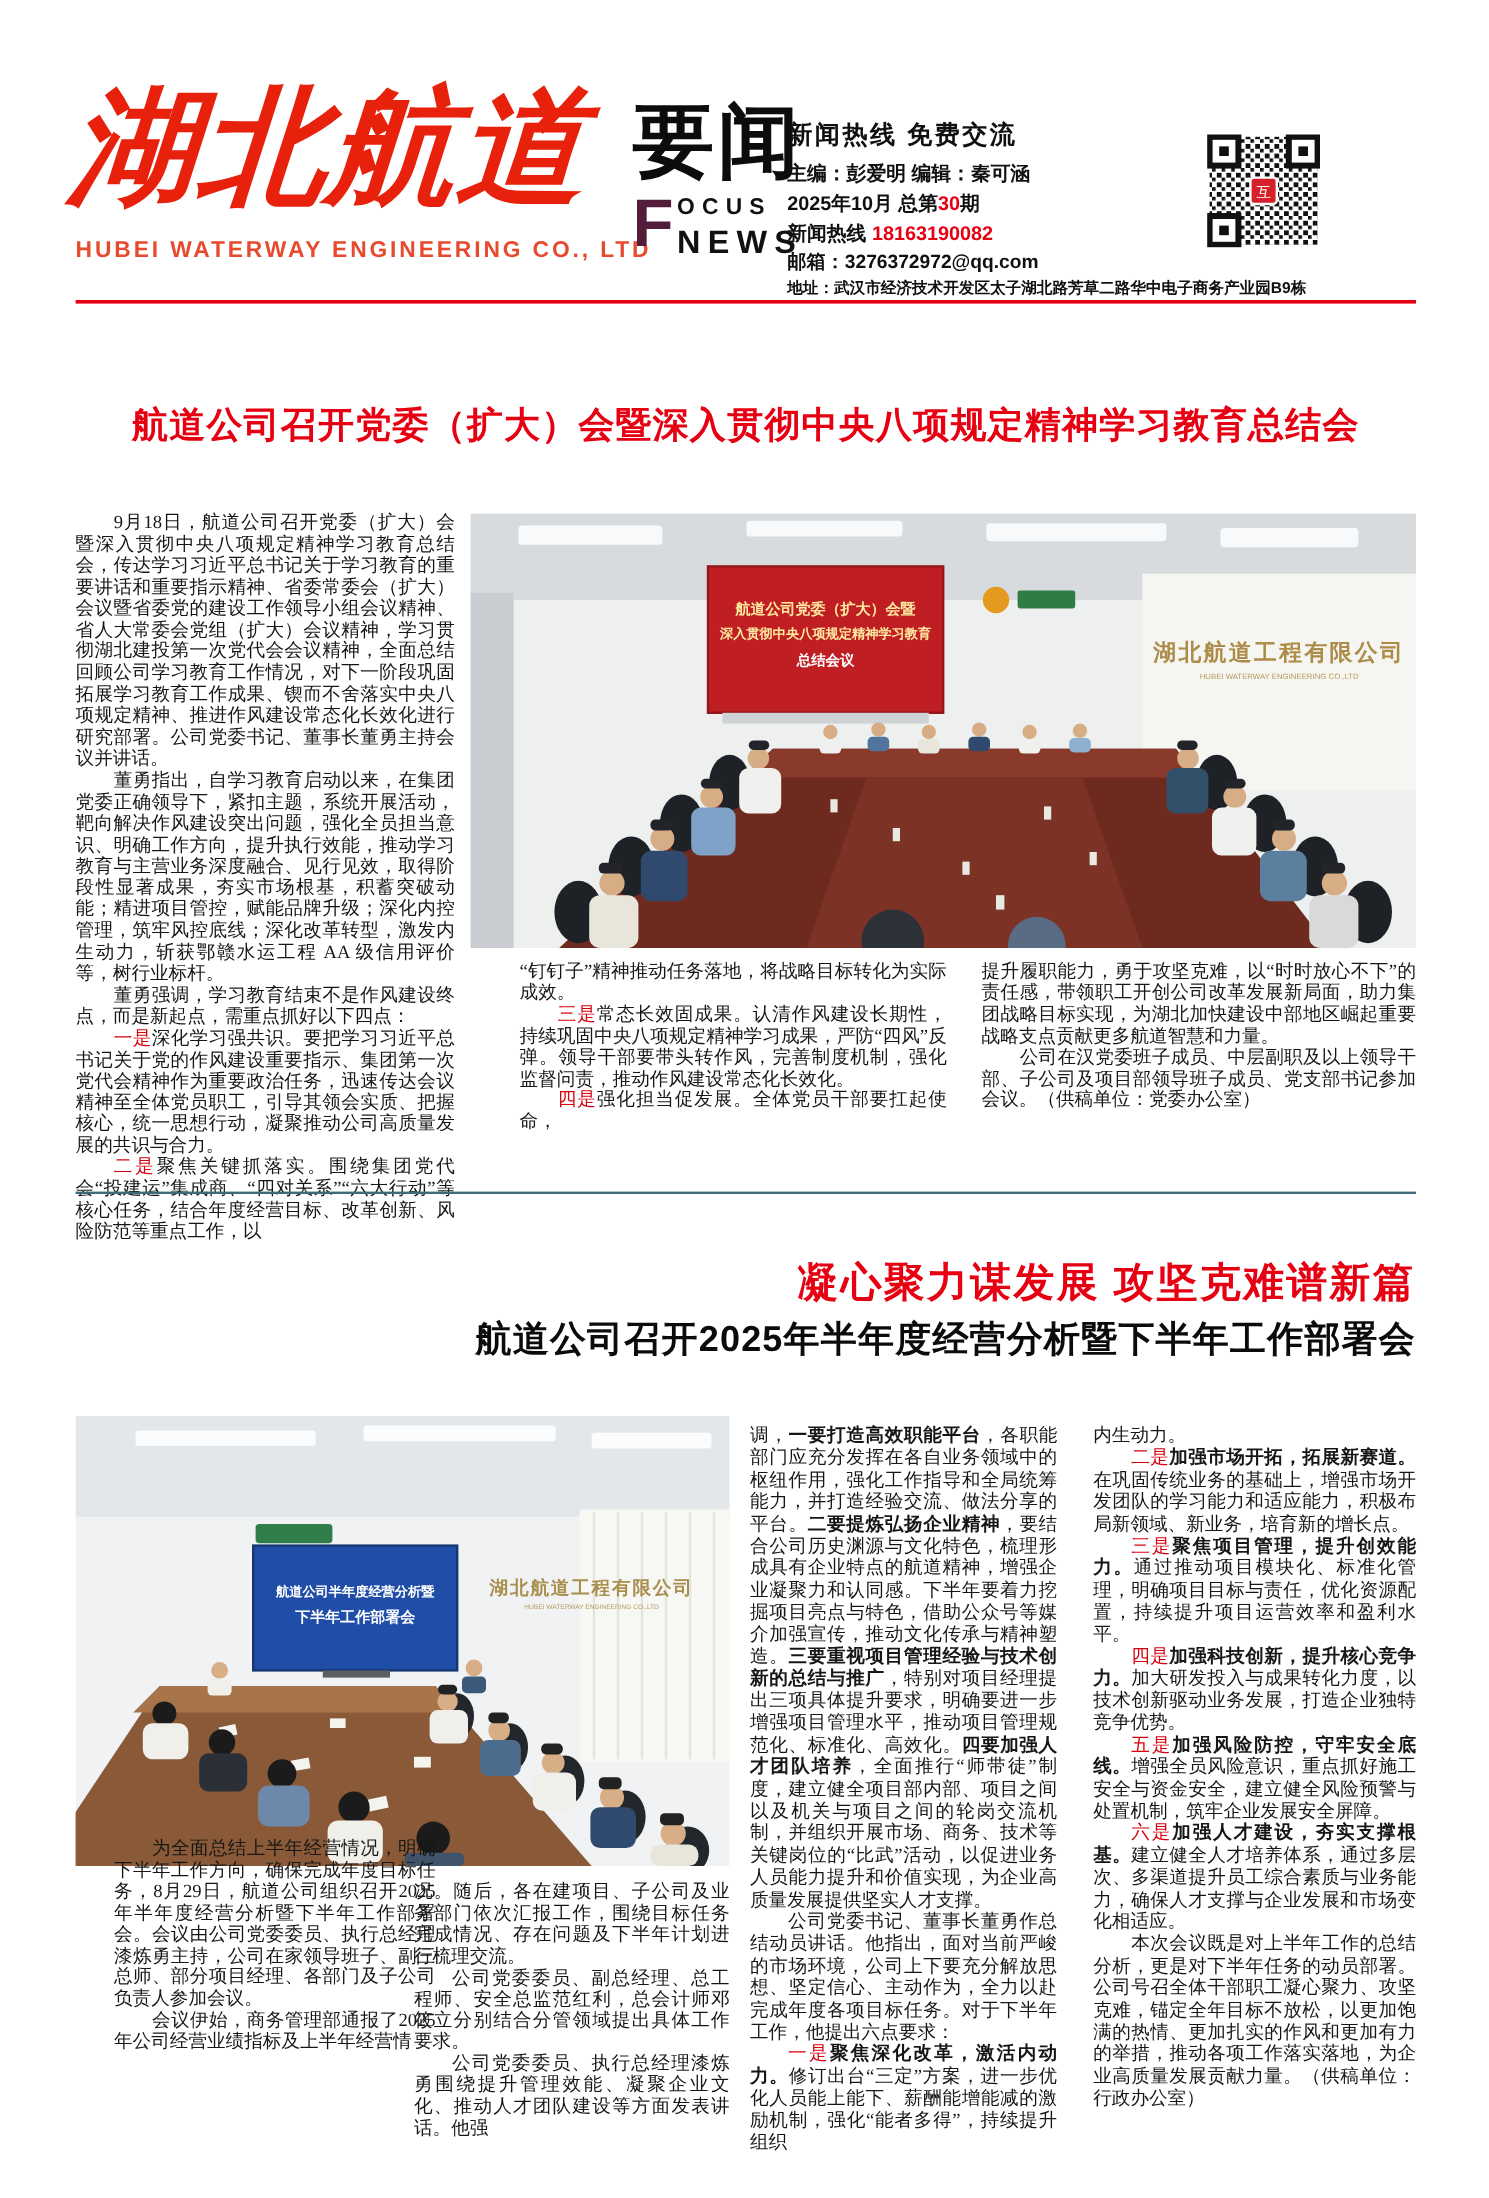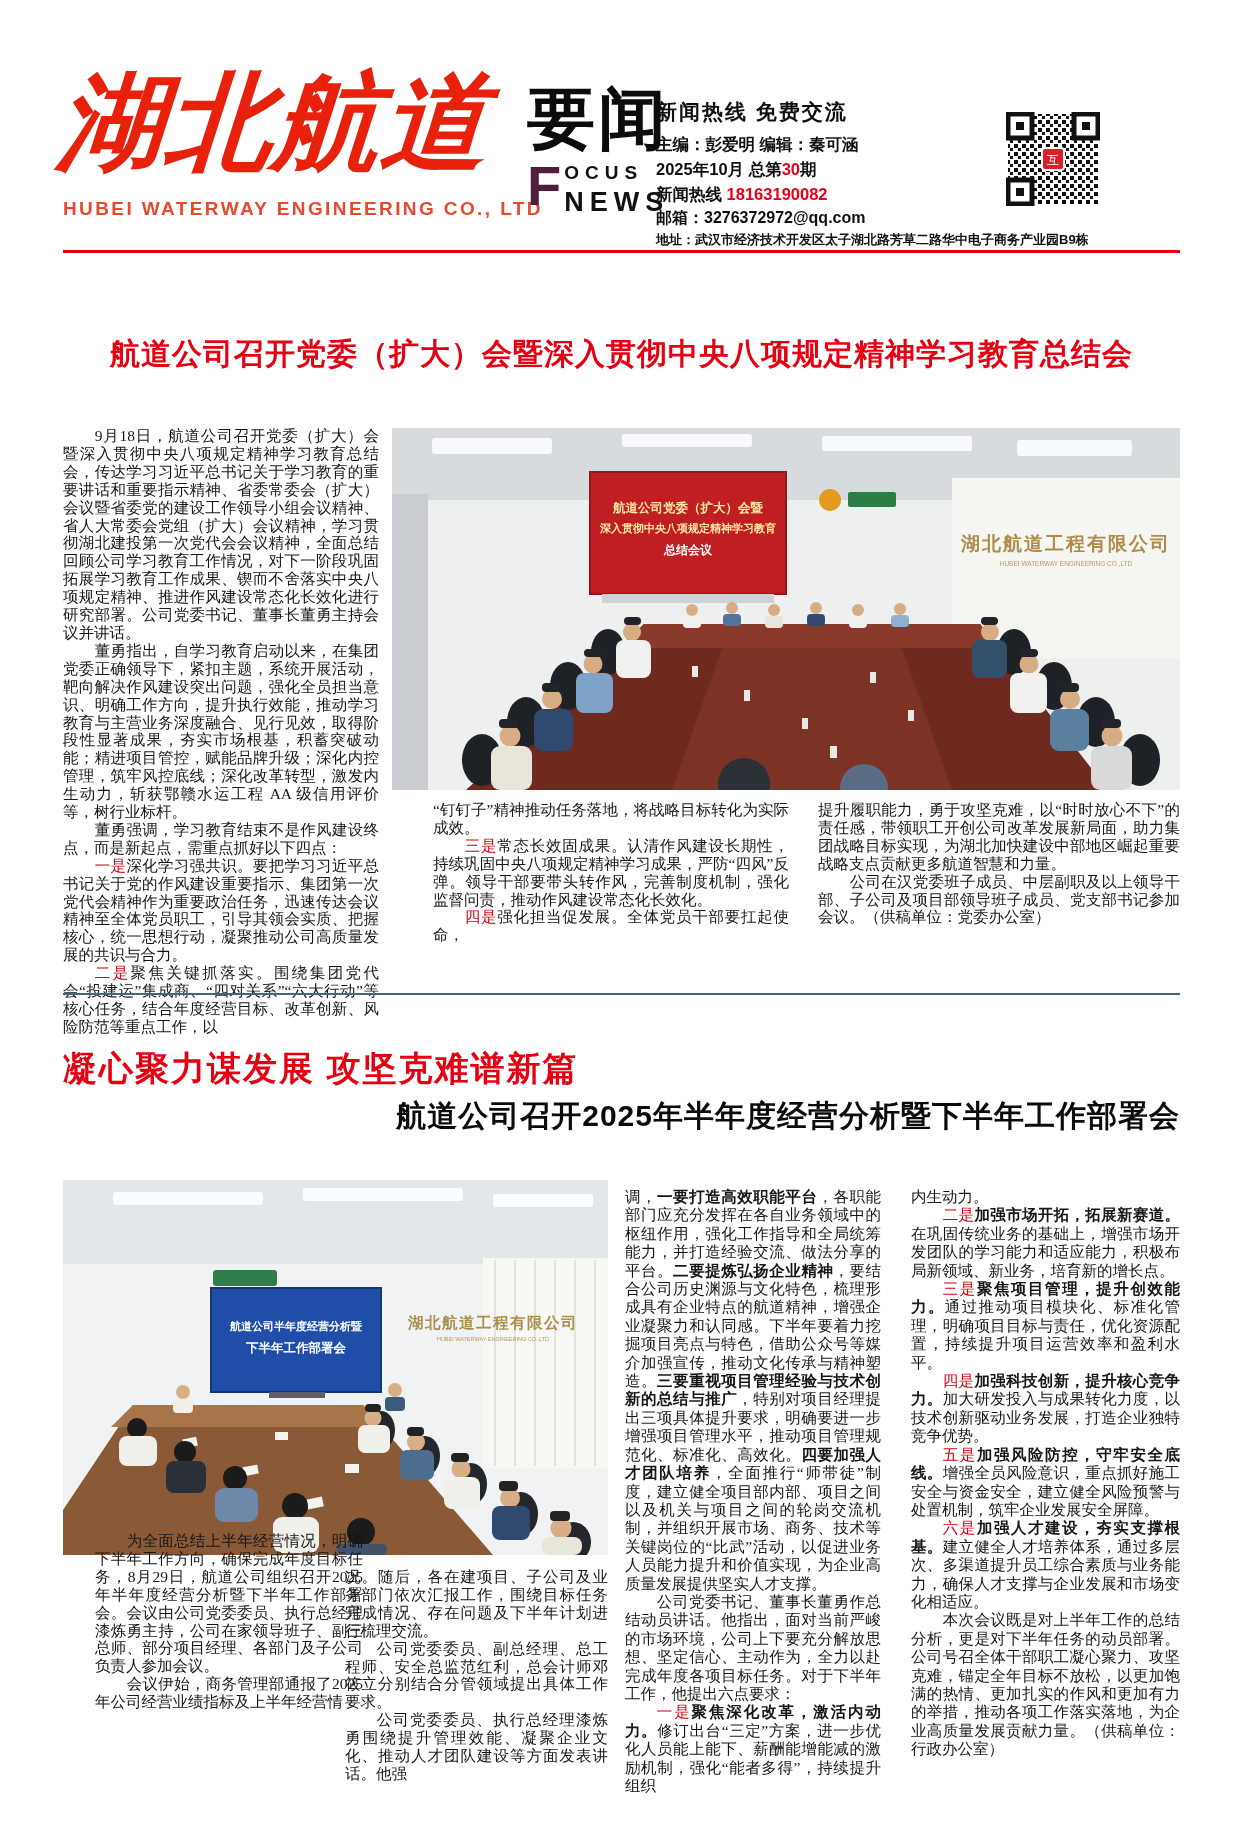--- a/index.html
+++ b/index.html
@@ -24,21 +24,21 @@
   .mi3{left:656px;top:159px;font-size:16.5px;}
   .mi4{left:656px;top:184px;font-size:16.5px;}
   .mi5{left:656px;top:208px;font-size:16px;}
   .mi6{left:656px;top:231px;font-size:13px;}
   .redtxt{color:#e60012;margin-top:44px;}
   .qr{position:absolute;left:1006px;top:112px;width:94px;height:94px;}
   .mast-rule{position:absolute;left:63px;top:250px;width:1117px;height:3px;background:#e60012;}
   
   .h-a1{position:absolute;left:63px;top:334px;width:1117px;text-align:center;
         font-family:"Liberation Sans",sans-serif;font-weight:900;font-size:30px;color:#e60012;letter-spacing:1px;}
-  .h-a2-red{position:absolute;left:63px;top:1046px;width:1117px;text-align:left;
+  .h-a2-red{position:absolute;left:63px;top:1046px;width:1117px;text-align:right;
         font-family:"Liberation Sans",sans-serif;font-weight:900;font-size:34px;color:#e60012;letter-spacing:2px;}
   .h-a2-black{position:absolute;left:63px;top:1096px;width:1117px;text-align:right;
         font-family:"Liberation Sans",sans-serif;font-weight:900;font-size:30px;color:#0b0b0b;letter-spacing:1px;}
   .divider{position:absolute;left:63px;top:993px;width:1117px;height:2px;background:#3d6b7c;}
   
   .col{position:absolute;font-size:15.5px;line-height:17.9px;color:#161616;}
   .para{margin:0;text-indent:2.05em;text-align:justify;}
   .ni{text-indent:0;}
   .red{color:#d6000f;}
   .b{font-weight:bold;}

